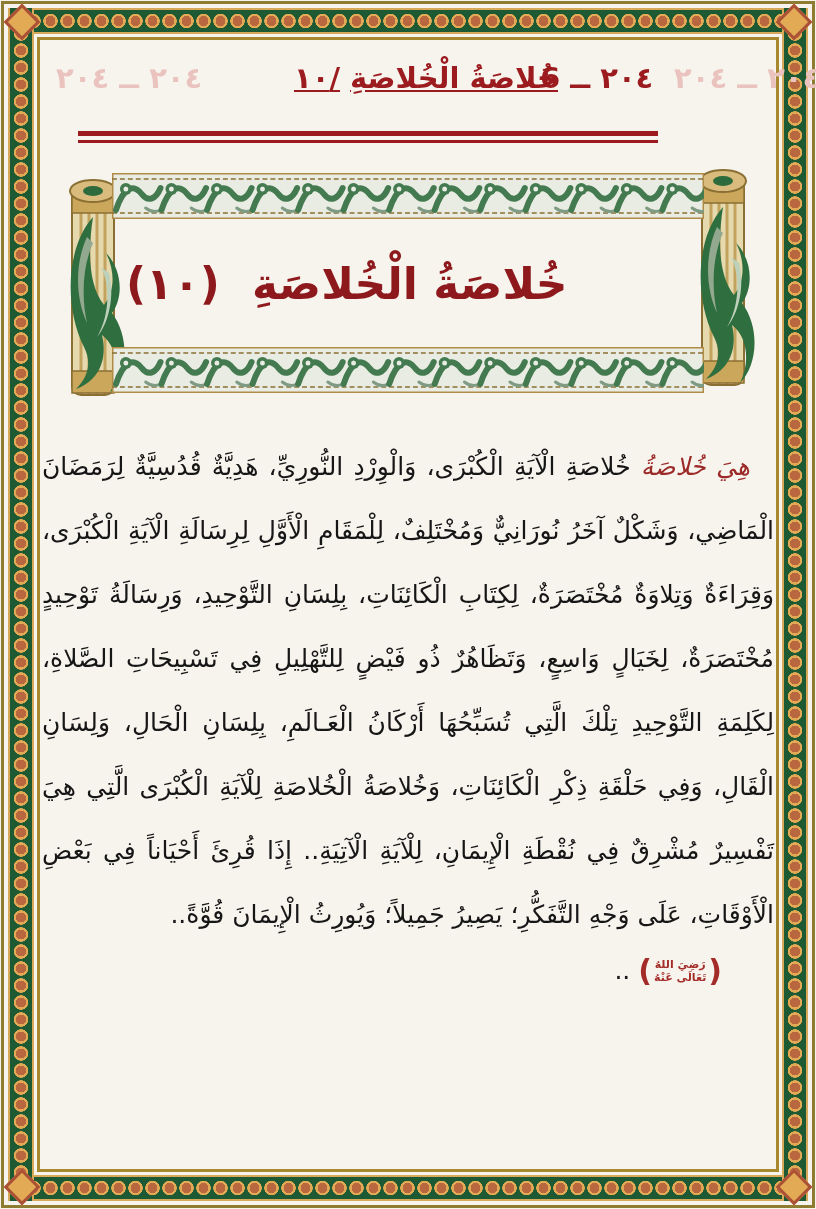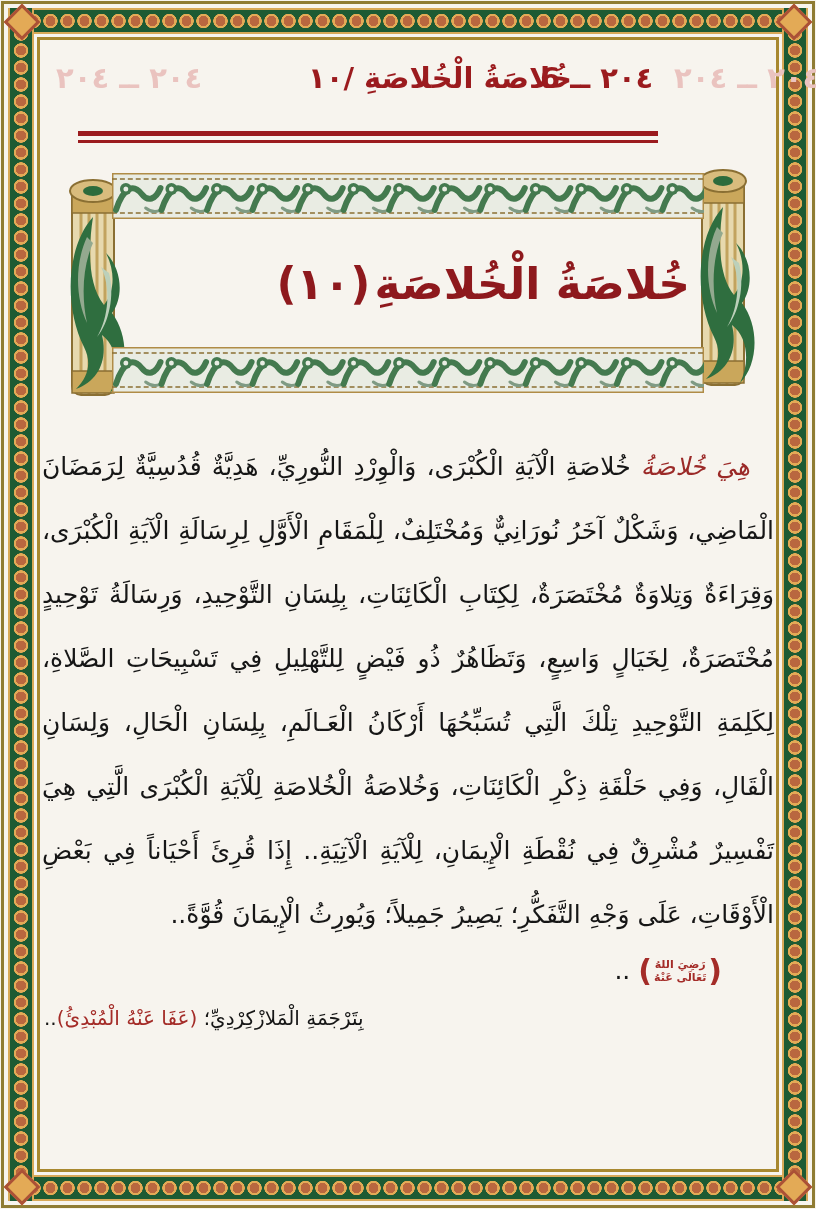--- a/index.html
+++ b/index.html
@@ -26,34 +26,34 @@
   .corner.tl{left:9px;top:9px;} .corner.tr{right:9px;top:9px;}
   .corner.bl{left:9px;bottom:9px;} .corner.br{right:9px;bottom:9px;}
   .frame-inner{position:absolute;inset:37px;border:3px solid #a8882f;pointer-events:none;}
   
   .content{position:absolute;left:42px;right:42px;top:41px;bottom:41px;}
   
   .header{position:relative;height:88px;color:#9b1b1e;font-weight:bold;font-size:29px;}
   .header .hspan{position:absolute;top:20px;white-space:nowrap;}
   .hdr-watermark{color:#eac3bf;text-align:right;}
   .hdr-wm-left{left:14px;}
-  .hdr-center{left:266px;display:flex;gap:10px;}
+  .hdr-center{left:252px;display:flex;gap:10px;text-decoration:underline;}
   .hdr-pagenum{left:498px;}
   .hdr-wm-right{left:632px;}
   .rule{margin:2px 0 0 36px;width:580px;height:4px;border-top:5px solid #9b1b1e;border-bottom:3px solid #9b1b1e;}
   
   .banner{position:relative;height:242px;margin:22px 14px 0 14px;}
   .roll{position:absolute;width:74px;height:232px;}
   .roll.left{left:0;top:10px;}
   .roll.right{right:0;top:0;}
   .scroll-band{position:absolute;left:56px;right:56px;height:46px;}
   .scroll-band.top{top:8px;}
   .scroll-band.bottom{bottom:14px;}
   .banner-title{position:absolute;left:70px;right:70px;top:58px;bottom:64px;
-    display:flex;align-items:center;justify-content:flex-end;gap:4px;
+    display:flex;align-items:center;justify-content:flex-start;gap:32px;
     color:#8e191d;font-size:44px;font-weight:bold;}
   
   .body-text{direction:rtl;text-align:justify;margin:28px 0 0 0;
     font-size:25px;line-height:64px;color:#161616;text-indent:24px;}
   .lead-red{color:#9b2a28;font-style:italic;}
   
   .signature{direction:rtl;margin:6px 52px 0 0;font-size:25px;color:#161616;display:flex;align-items:center;gap:8px;justify-content:flex-start;}
   .seal{color:#a42c28;display:inline-flex;align-items:center;}
   .seal .paren{font-size:30px;font-weight:bold;}
   .seal-text{display:inline-flex;flex-direction:column;text-align:center;font-size:11px;line-height:13px;font-weight:bold;padding:0 2px;}
@@ -183,19 +183,15 @@
         <span class="paren">(</span>
         <span class="seal-text">
           <span>رَضِيَ اللهُ</span>
           <span>تَعَالَى عَنْهُ</span>
         </span>
         <span class="paren">)</span>
       </span>
       <span>..</span>
     </div>
 
-    <div class="translator">
-      <span>بِتَرْجَمَةِ الْمَلازْكِرْدِيِّ؛</span>
-      <span class="red-note">(عَفَا عَنْهُ الْمُبْدِئُ)</span><span>..</span>
-    </div>
 
   </div>
 </div>
 
 </body></html>

